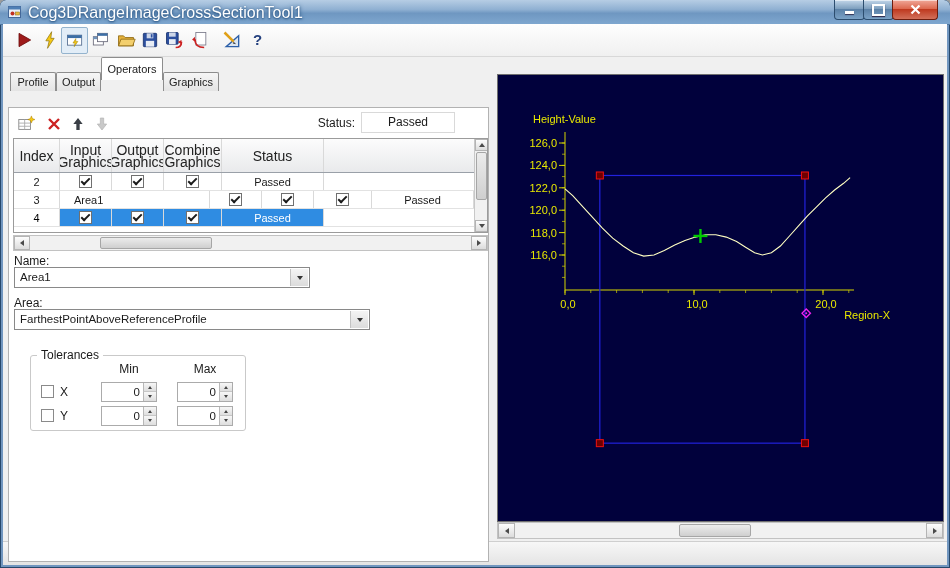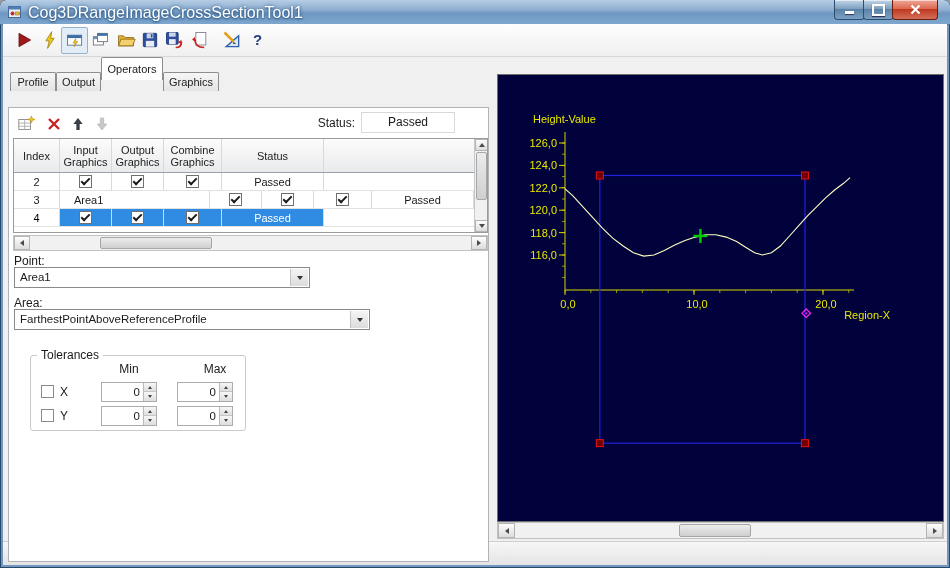--- a/index.html
+++ b/index.html
@@ -40,21 +40,21 @@
   
   .ibtn{position:absolute;top:5px;width:22px;height:22px;display:flex;align-items:center;justify-content:center;}
   .status-label{position:absolute;left:262px;top:8px;width:84px;text-align:right;font-size:12px;color:#1a1a1a;}
   .status-box{position:absolute;left:352px;top:4px;width:92px;height:19px;background:#fff;
     border:1px solid #d9d9d9;text-align:center;line-height:19px;font-size:12px;}
   
   .grid{position:absolute;left:4px;top:30px;width:475px;height:95px;border:1px solid #9b9b9b;
     background:#fff;box-sizing:border-box;overflow:hidden;}
   .gridcols{position:absolute;left:0;top:0;width:460px;}
   .ghead{display:flex;height:33px;background:linear-gradient(#fcfcfc,#e9eaec);
-    border-bottom:1px solid #9aa0a8;font-size:11px;color:#222;}
+    border-bottom:1px solid #9aa0a8;font-size:14px;color:#222;}
   .ghead .gc{line-height:12px;}
   .gc{border-right:1px solid #d9d9d9;display:flex;align-items:center;justify-content:center;
     text-align:center;overflow:hidden;box-sizing:border-box;height:100%;}
   .c1{width:46px;}.c2{width:150px;justify-content:flex-start;padding-left:14px;text-align:left;}
   .c3{width:52px;}.c4{width:52px;}.c5{width:58px;text-align:center;}.c6{width:102px;}
   .grow{display:flex;height:17px;border-bottom:1px solid #e2e2e2;font-size:11px;background:#fff;}
   .grow.sel .gc{background:#2f8ce2;color:#fff;}
   .grow.sel .gc.c1{background:#fff;color:#000;}
   .cb{width:13px;height:13px;background:#fff;border:1px solid #707070;display:inline-block;
     position:relative;box-sizing:border-box;}
@@ -304,40 +304,40 @@
     <div class="sb" style="left:4px;top:127px;width:475px;height:16px;">
       <div class="sb-btn" style="left:0;top:0;width:16px;height:14px;">
           <div class="arr-left"></div>
         </div>
       <div class="sb-thumb" style="left:86px;top:1px;width:112px;height:12px;"></div>
       <div class="sb-btn" style="right:0;top:0;width:16px;height:14px;">
           <div class="arr-right"></div>
         </div>
     </div>
 
-    <div class="field-label" style="left:5px;top:146px">Point:</div>
+    <div class="field-label" style="left:5px;top:146px">Name:</div>
     <div class="combo" style="left:5px;top:159px;width:296px">
       <div class="ctext">Area1</div>
       <div class="cbtn">
           <div class="carr"></div>
         </div>
     </div>
 
     <div class="field-label" style="left:5px;top:188px">Area:</div>
     <div class="combo" style="left:5px;top:201px;width:356px">
       <div class="ctext">FarthestPointAboveReferenceProfile</div>
       <div class="cbtn">
           <div class="carr"></div>
         </div>
     </div>
 
     <div class="groupbox">
       <div class="gtitle">Tolerances</div>
       <div class="gb-header" style="left:70px">Min</div>
-      <div class="gb-header" style="left:156px">Max</div>
+      <div class="gb-header" style="left:146px">Max</div>
 
       <div class="gb-check" style="left:10px;top:29px"></div>
       <div class="gb-lbl" style="left:29px;top:29px">X</div>
       <div class="spinner" style="left:70px;top:26px">
         <div class="sval">0</div>
         <div class="sup">
             <div class="sarr-up"></div>
           </div>
         <div class="sdn">
             <div class="sarr-dn"></div>

